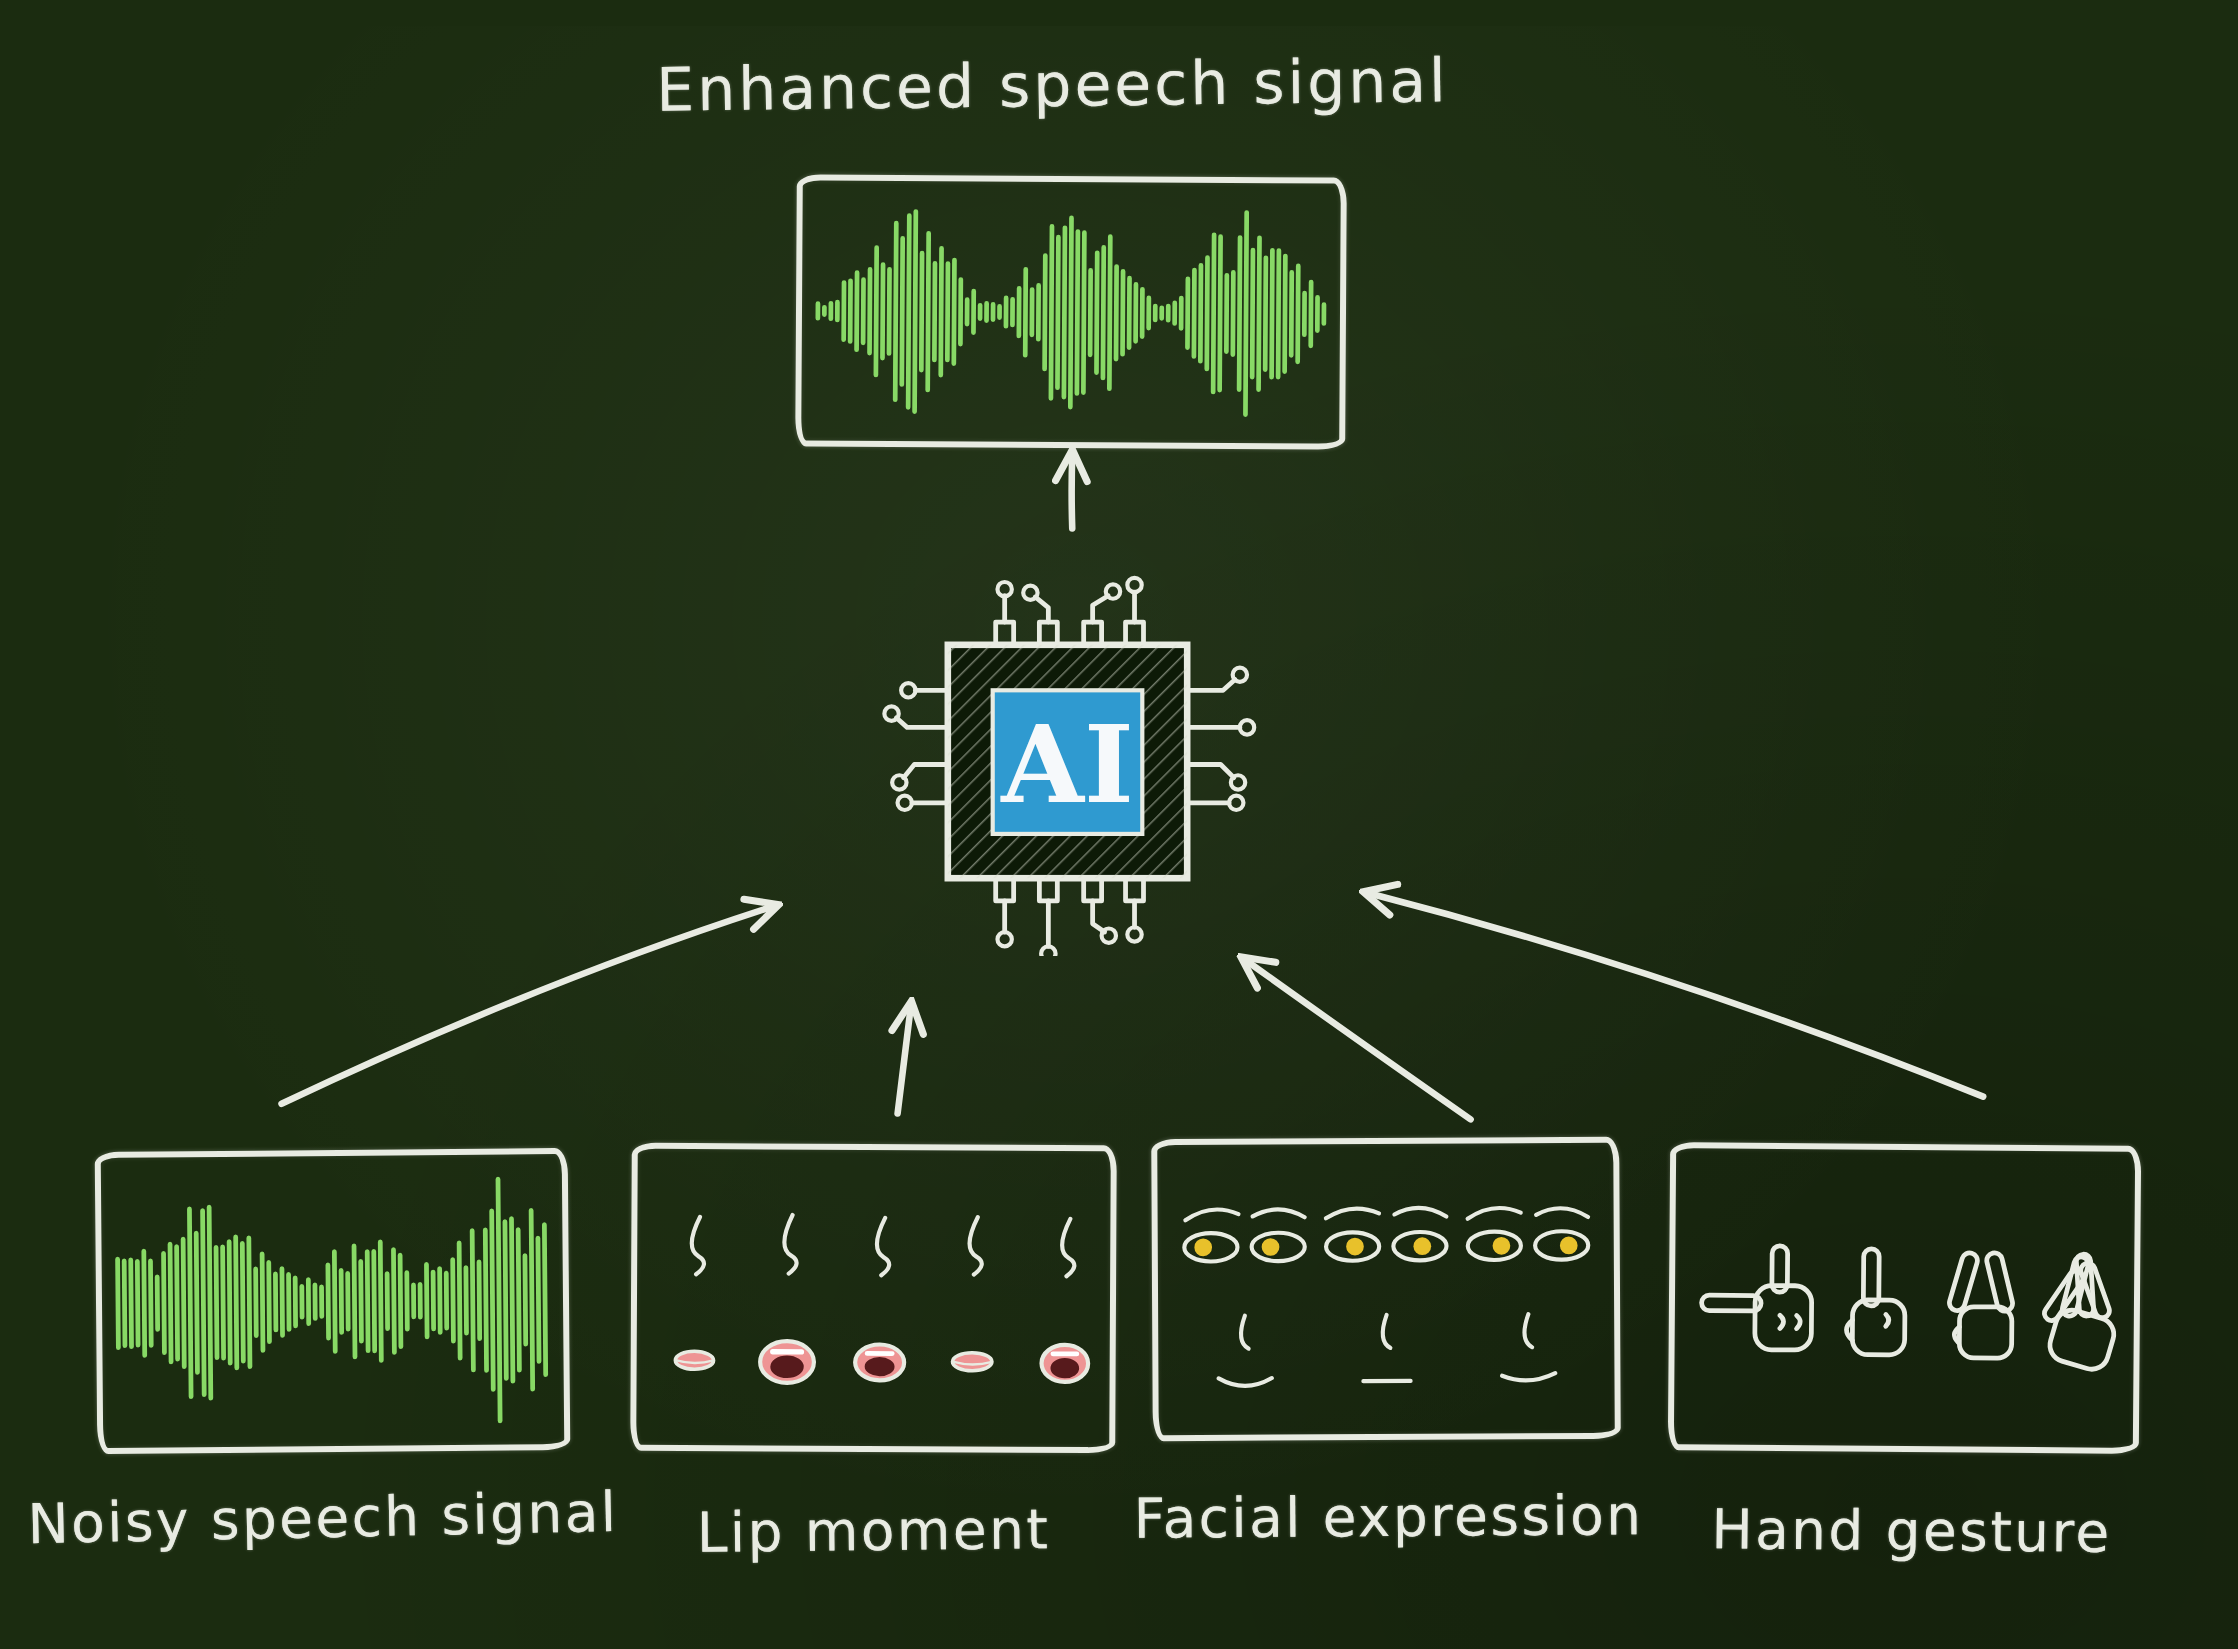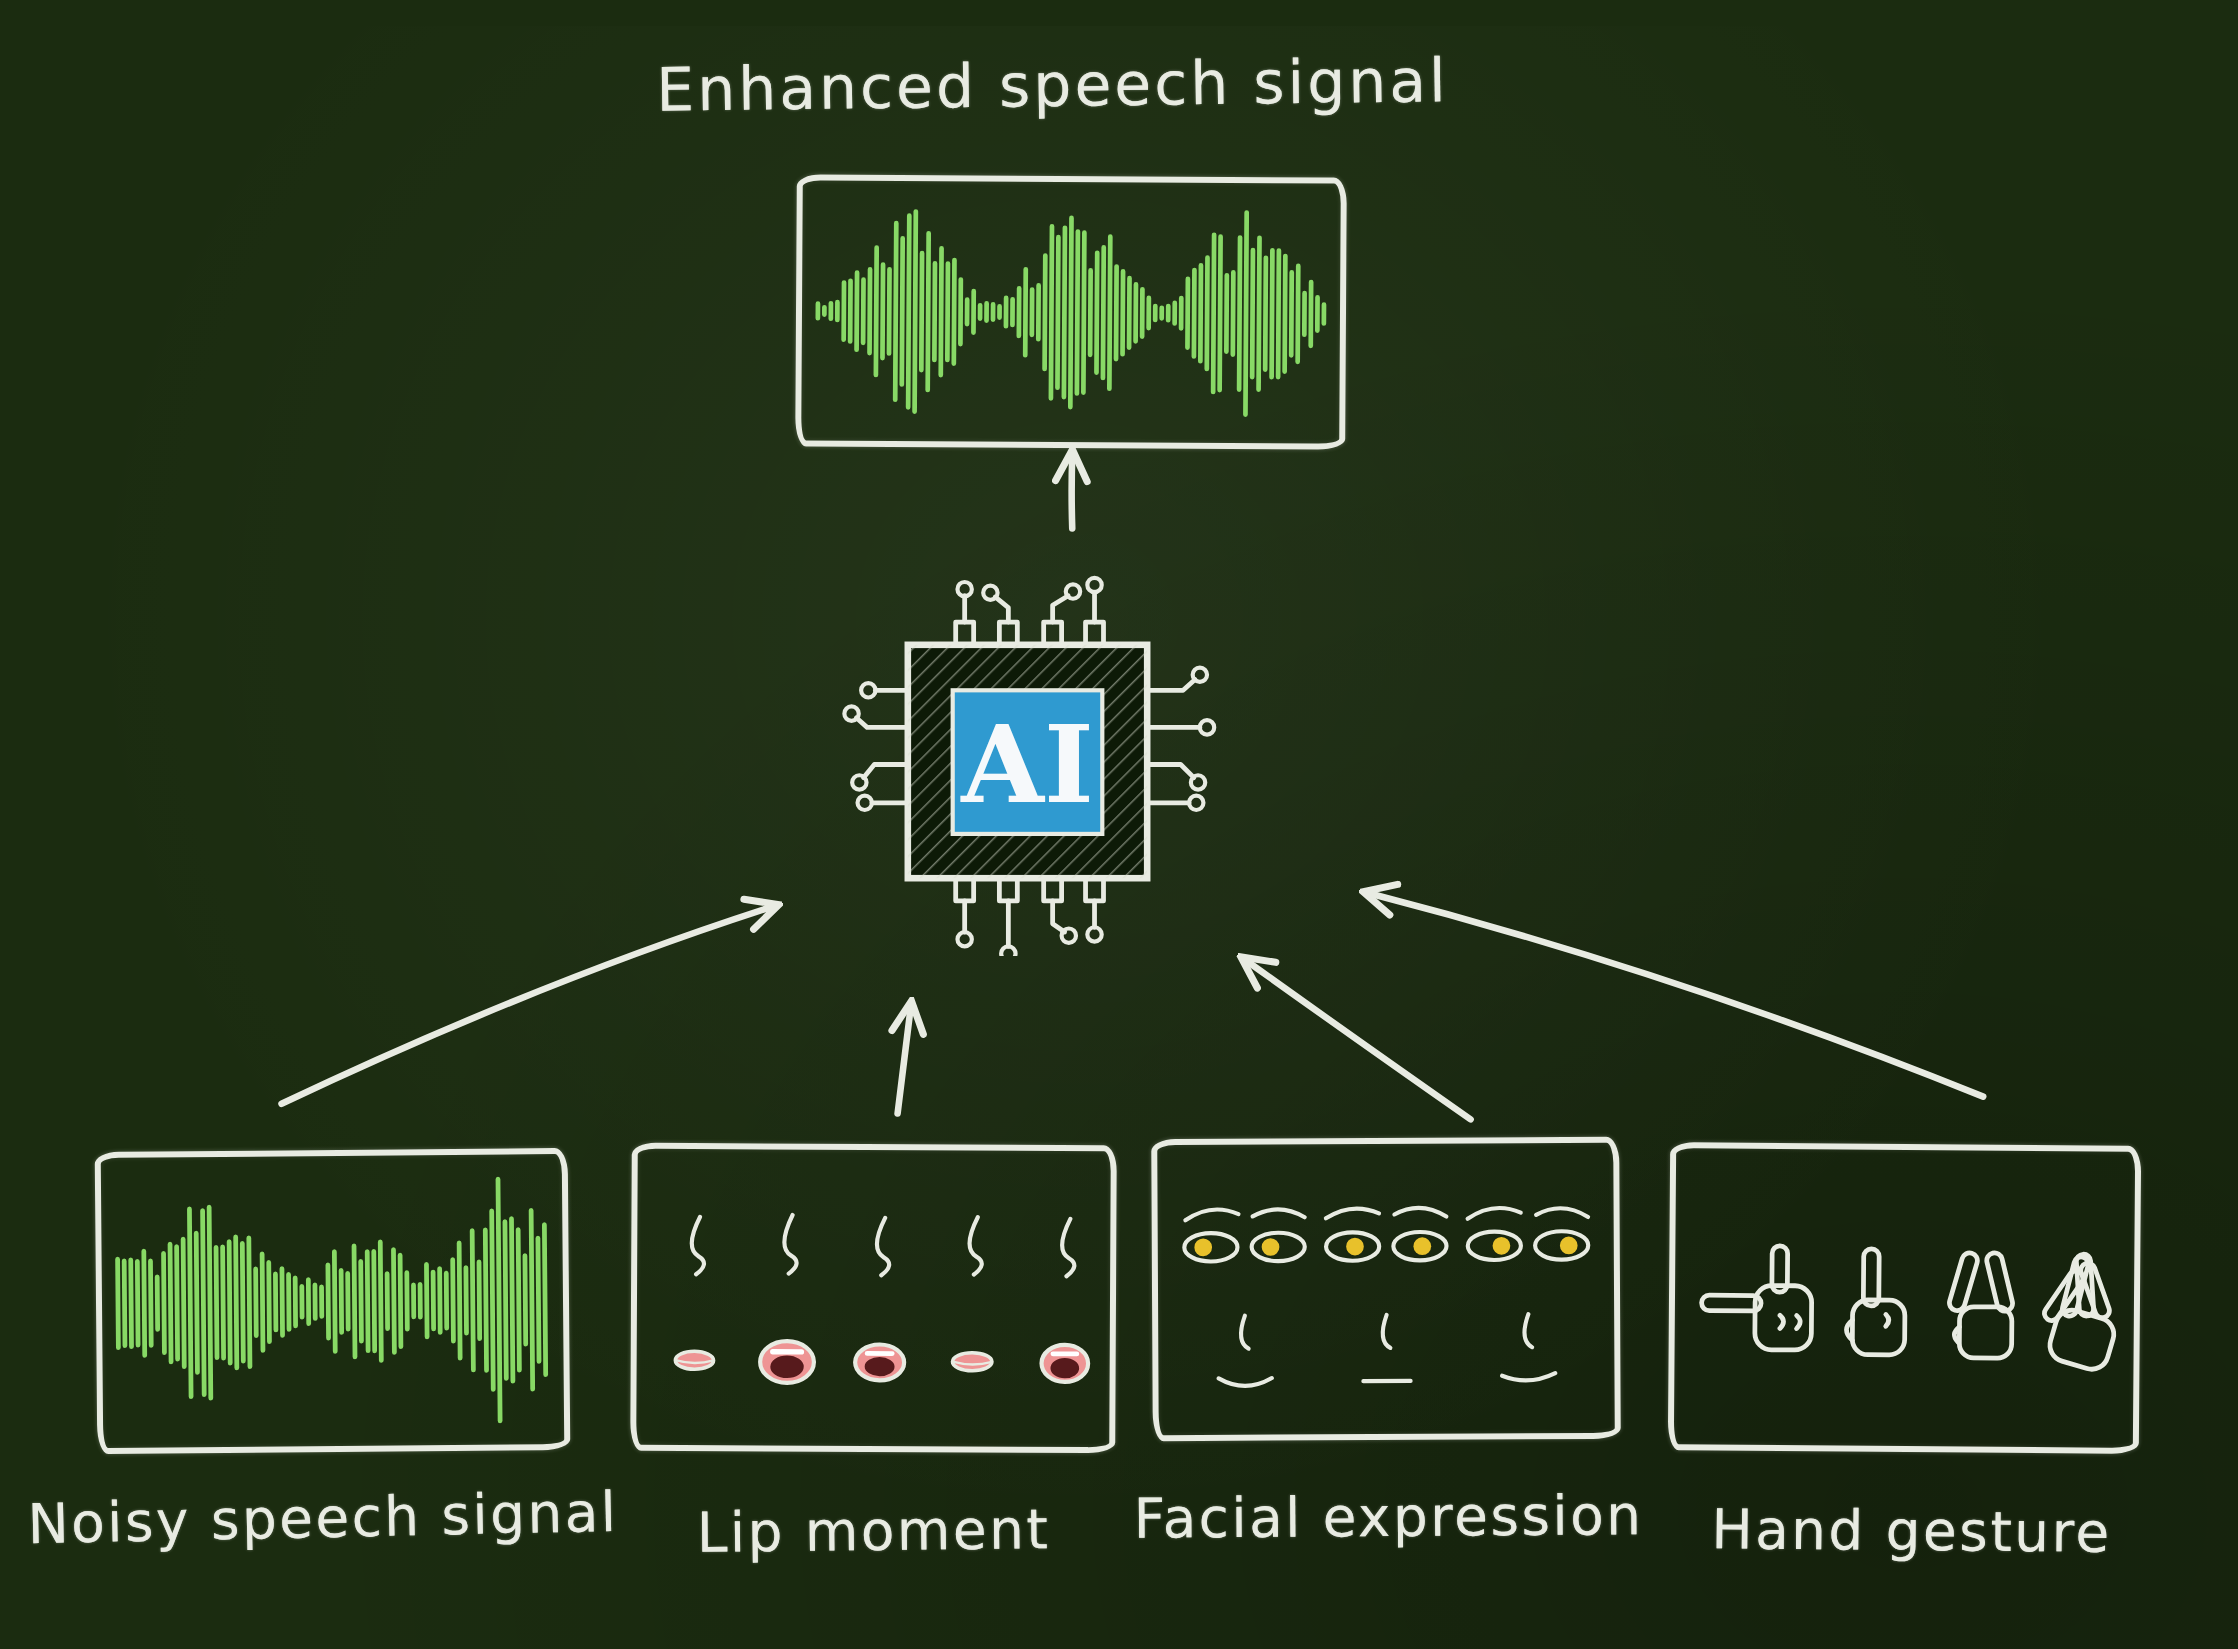--- a/index.html
+++ b/index.html
@@ -37,21 +37,21 @@
   .box3{left:1152px;top:1112px;width:468px;height:302px;transform:rotate(-.3deg)}
   .box4{left:1669px;top:1118px;width:471px;height:308px;transform:rotate(.45deg)}
   .fill-svg{position:absolute;left:9.6px;top:9.6px;width:calc(100% - 19px);height:calc(100% - 19px)}
   .panel-label{
     position:absolute;font-size:55px;letter-spacing:2.4px;text-align:center;
   }
   .label1{left:18px;top:1460px;width:610px;transform:rotate(-1.2deg)}
   .label2{left:634px;top:1473px;width:479px;transform:rotate(-0.6deg)}
   .label3{left:1131px;top:1459px;width:515px;transform:rotate(-0.4deg)}
   .label4{left:1675px;top:1473px;width:473px;transform:rotate(0.5deg)}
-  .chip{position:absolute;left:818px;top:547px;width:419px;height:383px}
+  .chip{position:absolute;left:858px;top:547px;width:419px;height:383px}
   .chip svg{width:100%;height:100%}
   svg .chalk-stroke{stroke:var(--chalk,#e8ebe2);fill:none;stroke-linecap:round;stroke-linejoin:round}
 </style>
 </head>
 <body>
 
 <div class="board">
 
   <svg class="overlay" viewBox="0 0 3742 2757">
     <defs>

